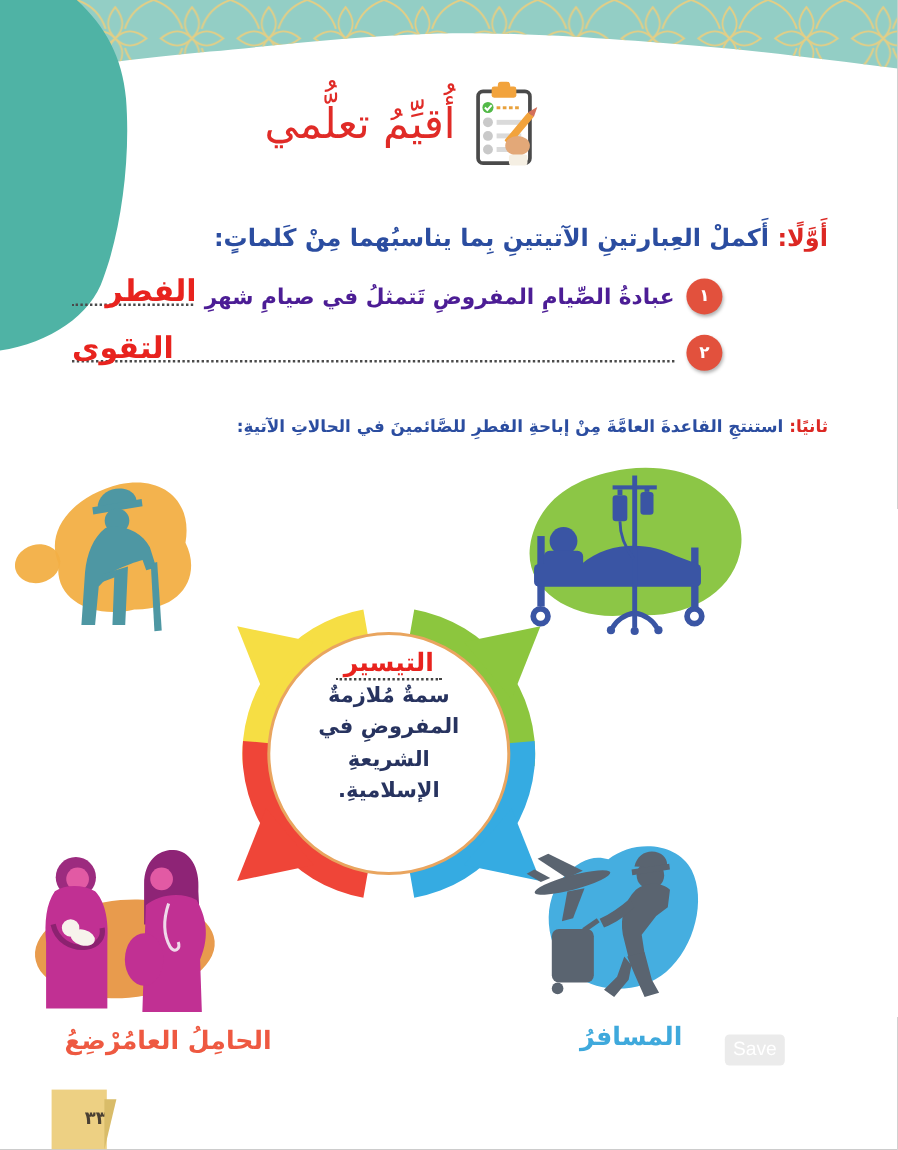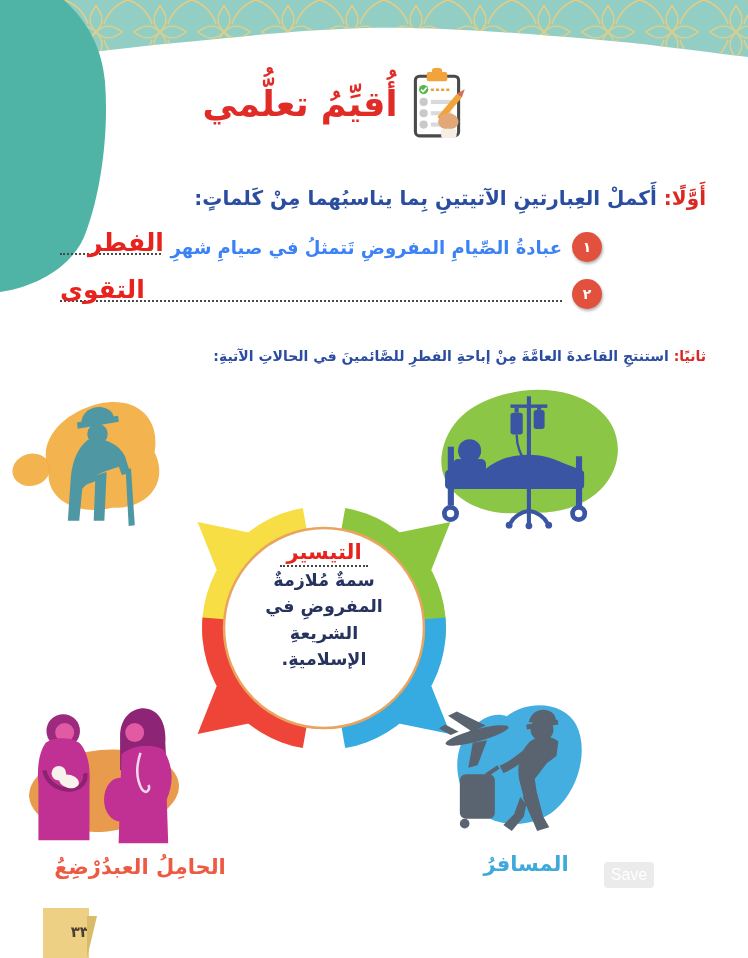--- a/index.html
+++ b/index.html
@@ -6,38 +6,38 @@
   body { background:#888; font-family:"DejaVu Sans", sans-serif; }
   .page { width:748px; height:958px; position:relative; overflow:hidden; background:#ffffff; margin:0 auto; }
 
   
   .header-svg { position:absolute; top:0; left:0; }
 
   
   .title-block { position:absolute; top:62px; left:0; width:748px; height:84px;
                  display:flex; justify-content:center; align-items:center; gap:12px;
                  transform:translateX(-40px); direction:ltr; }
-  .title-text { font-size:35px; font-weight:bold; color:#E02B27; direction:rtl; }
-
-  
-  .sec-head { position:absolute; right:42px; left:40px; direction:rtl; text-align:right;
+  .title-text { font-size:35px; font-weight:normal; color:#E02B27; direction:rtl; }
+
+  
+  .sec-head { position:absolute; right:58px; left:40px; direction:rtl; text-align:right;
               font-weight:bold; white-space:nowrap; }
   .sec-head .pfx { color:#DC2823; }
   .sec-head .txt { color:#2B4DA0; }
   .s1 { top:186px; font-size:20px; }
   .s2 { top:348px; font-size:14px; }
 
   
   .item-row { position:absolute; right:146px; left:60px; height:34px;
               display:flex; align-items:center; gap:10px; direction:rtl; }
   .i1 { top:230px; } .i2 { top:277px; }
   .badge { flex:0 0 auto; width:30px; height:30px; border-radius:50%; background:#E2513D;
            color:#fff; display:flex; align-items:center; justify-content:center;
            font-size:14px; font-weight:bold; box-shadow:1px 2px 3px rgba(0,0,0,.3); }
-  .item-text { font-size:18px; font-weight:bold; color:#3b82f6; white-space:nowrap; }
+  .item-text { font-size:18px; font-weight:bold; color:#4c1d95; white-space:nowrap; }
   .dots { flex:1 1 auto; min-width:20px; border-bottom:2.5px dotted #4a4a4a;
           height:14px; position:relative; margin-top:2px; }
   .answer { position:absolute; bottom:-4px; font-size:25px; font-weight:bold; color:#E8231E;
             white-space:nowrap; }
   .a1 { left:28px; } .a2 { left:0px; }
 
   
   .diagram { position:absolute; top:390px; left:0; width:748px; height:568px; }
   .arrows-svg { position:absolute; top:0; left:0; }
   .center-text { position:absolute; left:229px; top:150px; width:190px; height:180px;
@@ -242,21 +242,21 @@
         <path d="M168 72 C152 88 146 110 150 134 L158 166 L180 160 L176 134 L196 108 L212 96 L215 72 C202 60 180 62 168 72 Z"></path>
         <path d="M160 84 C146 96 132 106 118 112 L124 124 C140 118 156 106 166 96 Z"></path>
         <path d="M96 128 L116 114" stroke="#5A6470" stroke-width="7" fill="none"></path>
         <rect x="52" y="126" width="58" height="74" rx="10"></rect>
         <circle cx="60" cy="208" r="8"></circle>
         <path d="M156 164 L180 158 L190 196 L200 214 L180 220 L166 188 Z"></path>
         <path d="M152 164 L142 192 L124 210 L138 220 L158 196 L162 176 Z"></path>
       </g>
     </svg>
 
-    <div class="case-label lab-preg">الحامِلُ العبدُرْضِعُ</div>
+    <div class="case-label lab-preg">الحامِلُ العامُرْضِعُ</div>
     <div class="case-label lab-traveler">المسافرُ</div>
   </div>
 
   <div class="page-tab">
     <span class="num">٣٣</span>
     <span class="curl"></span>
   </div>
 
   <div class="save-btn">Save</div>
 

